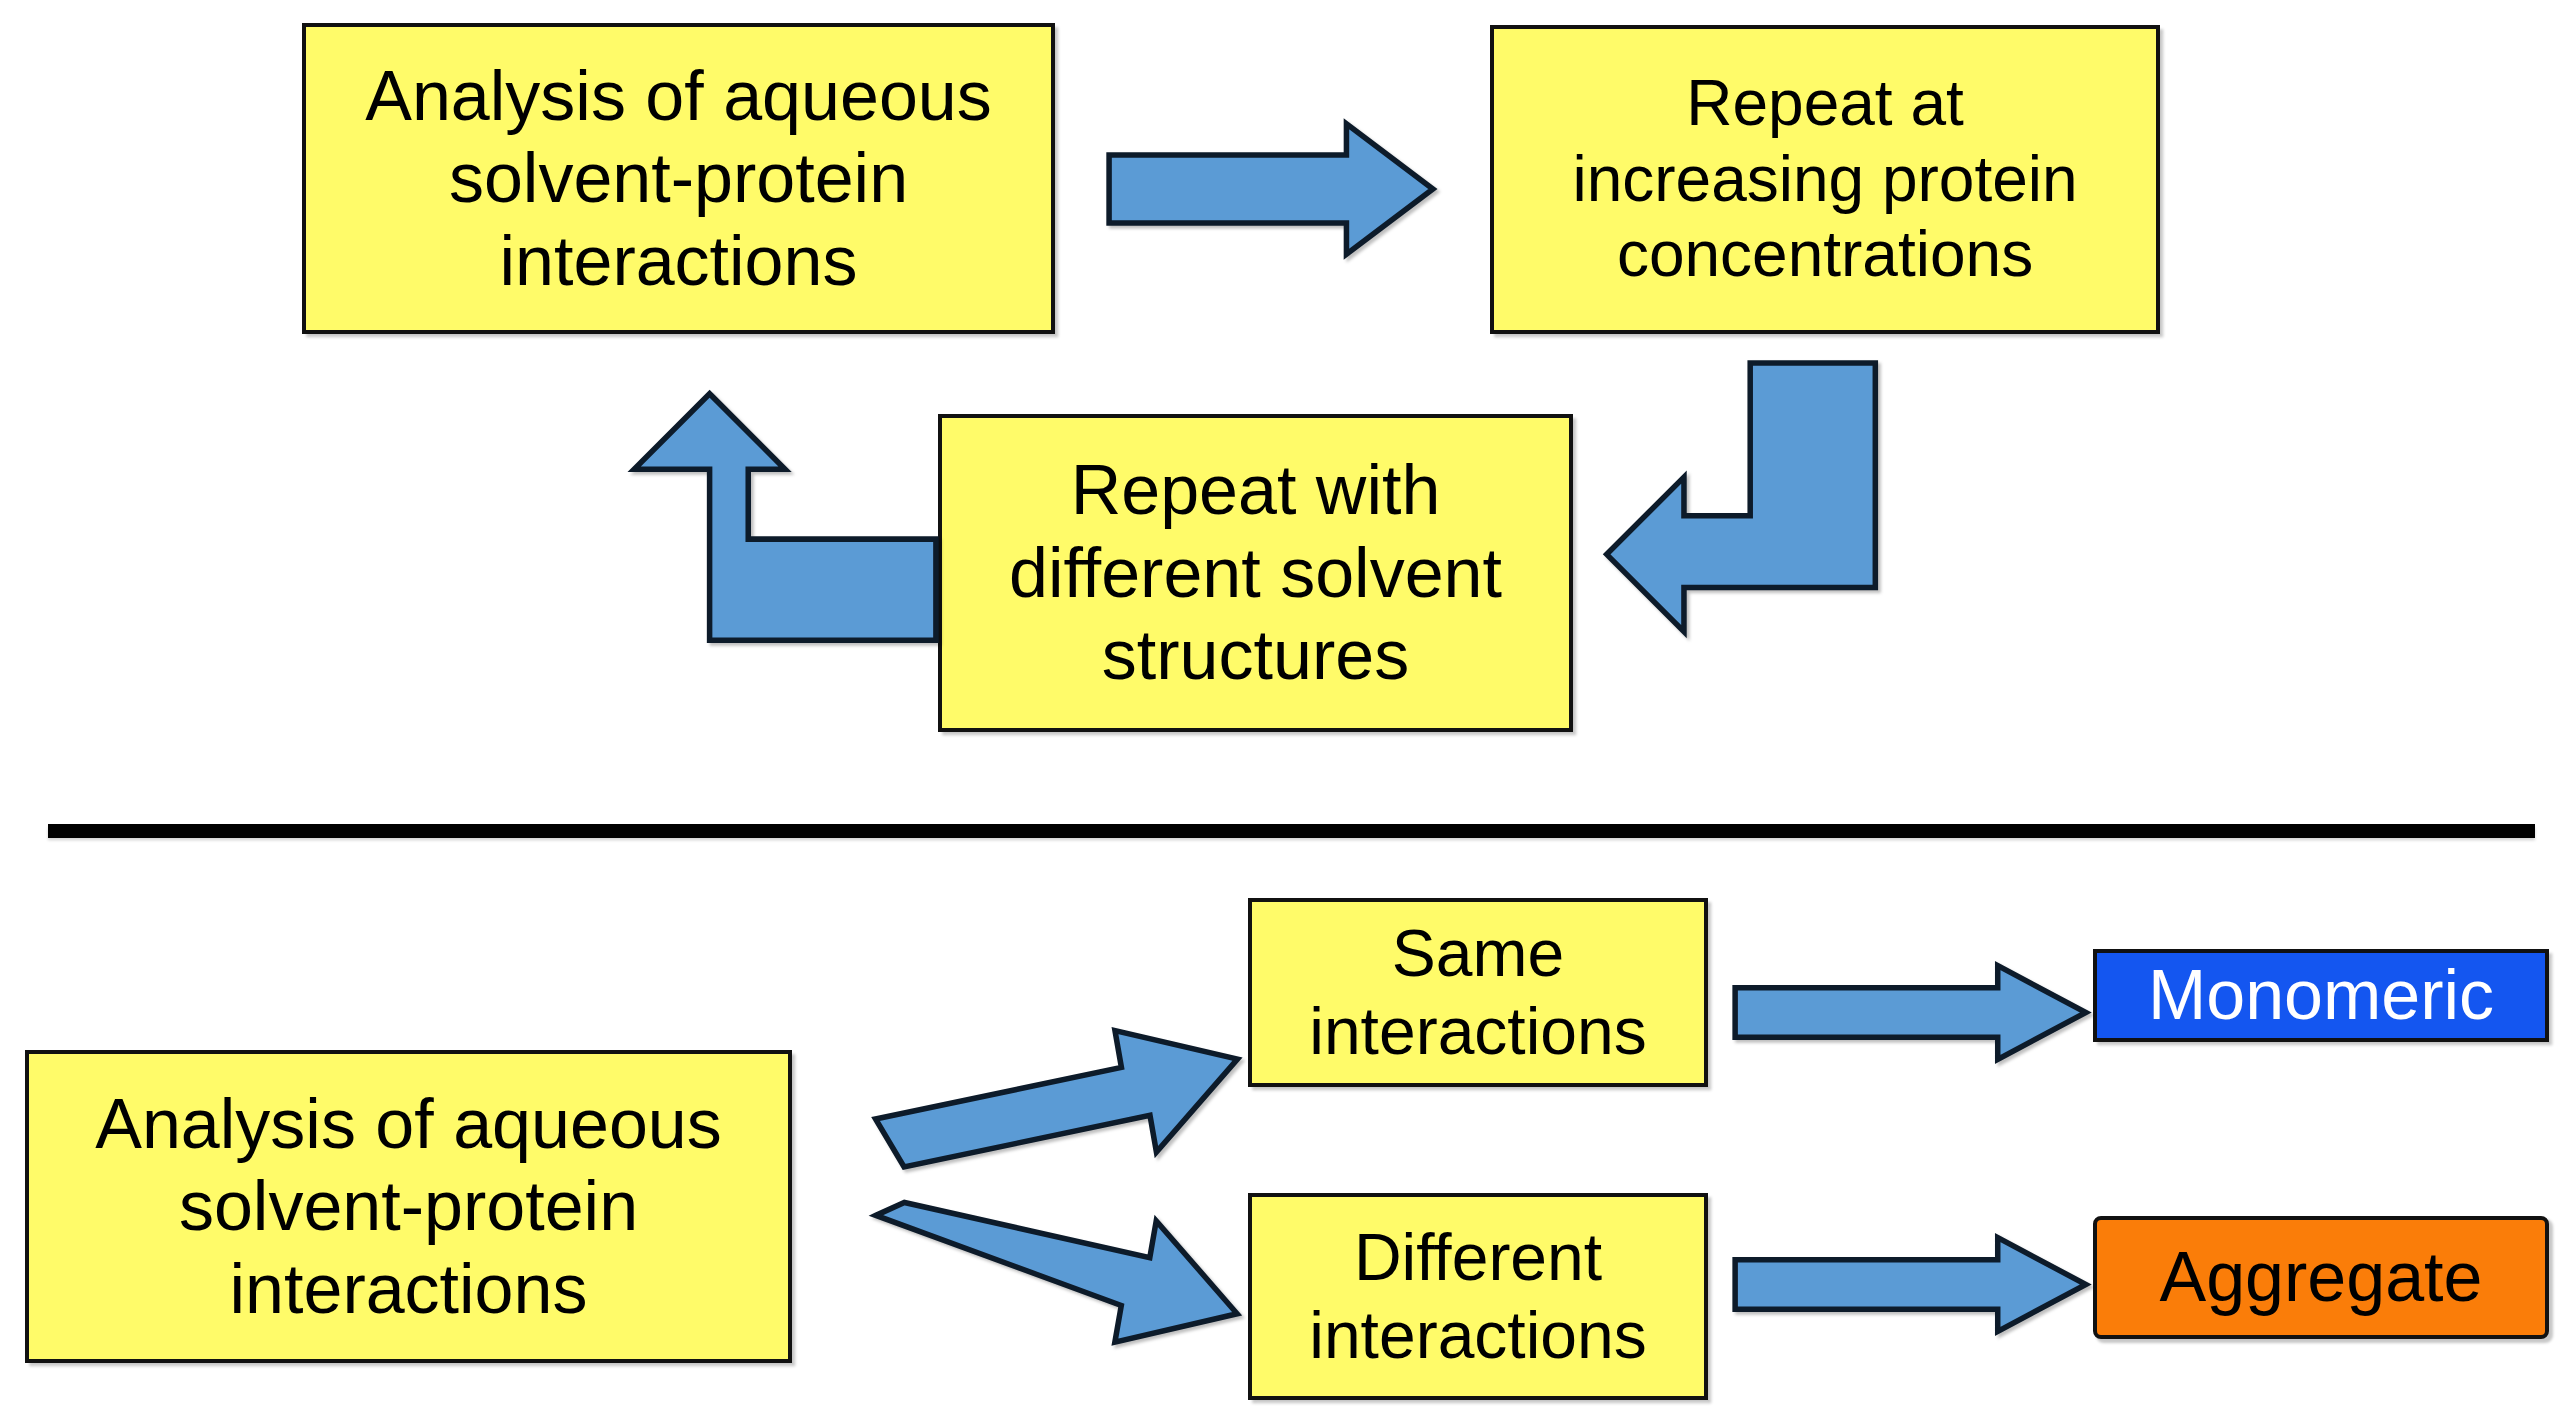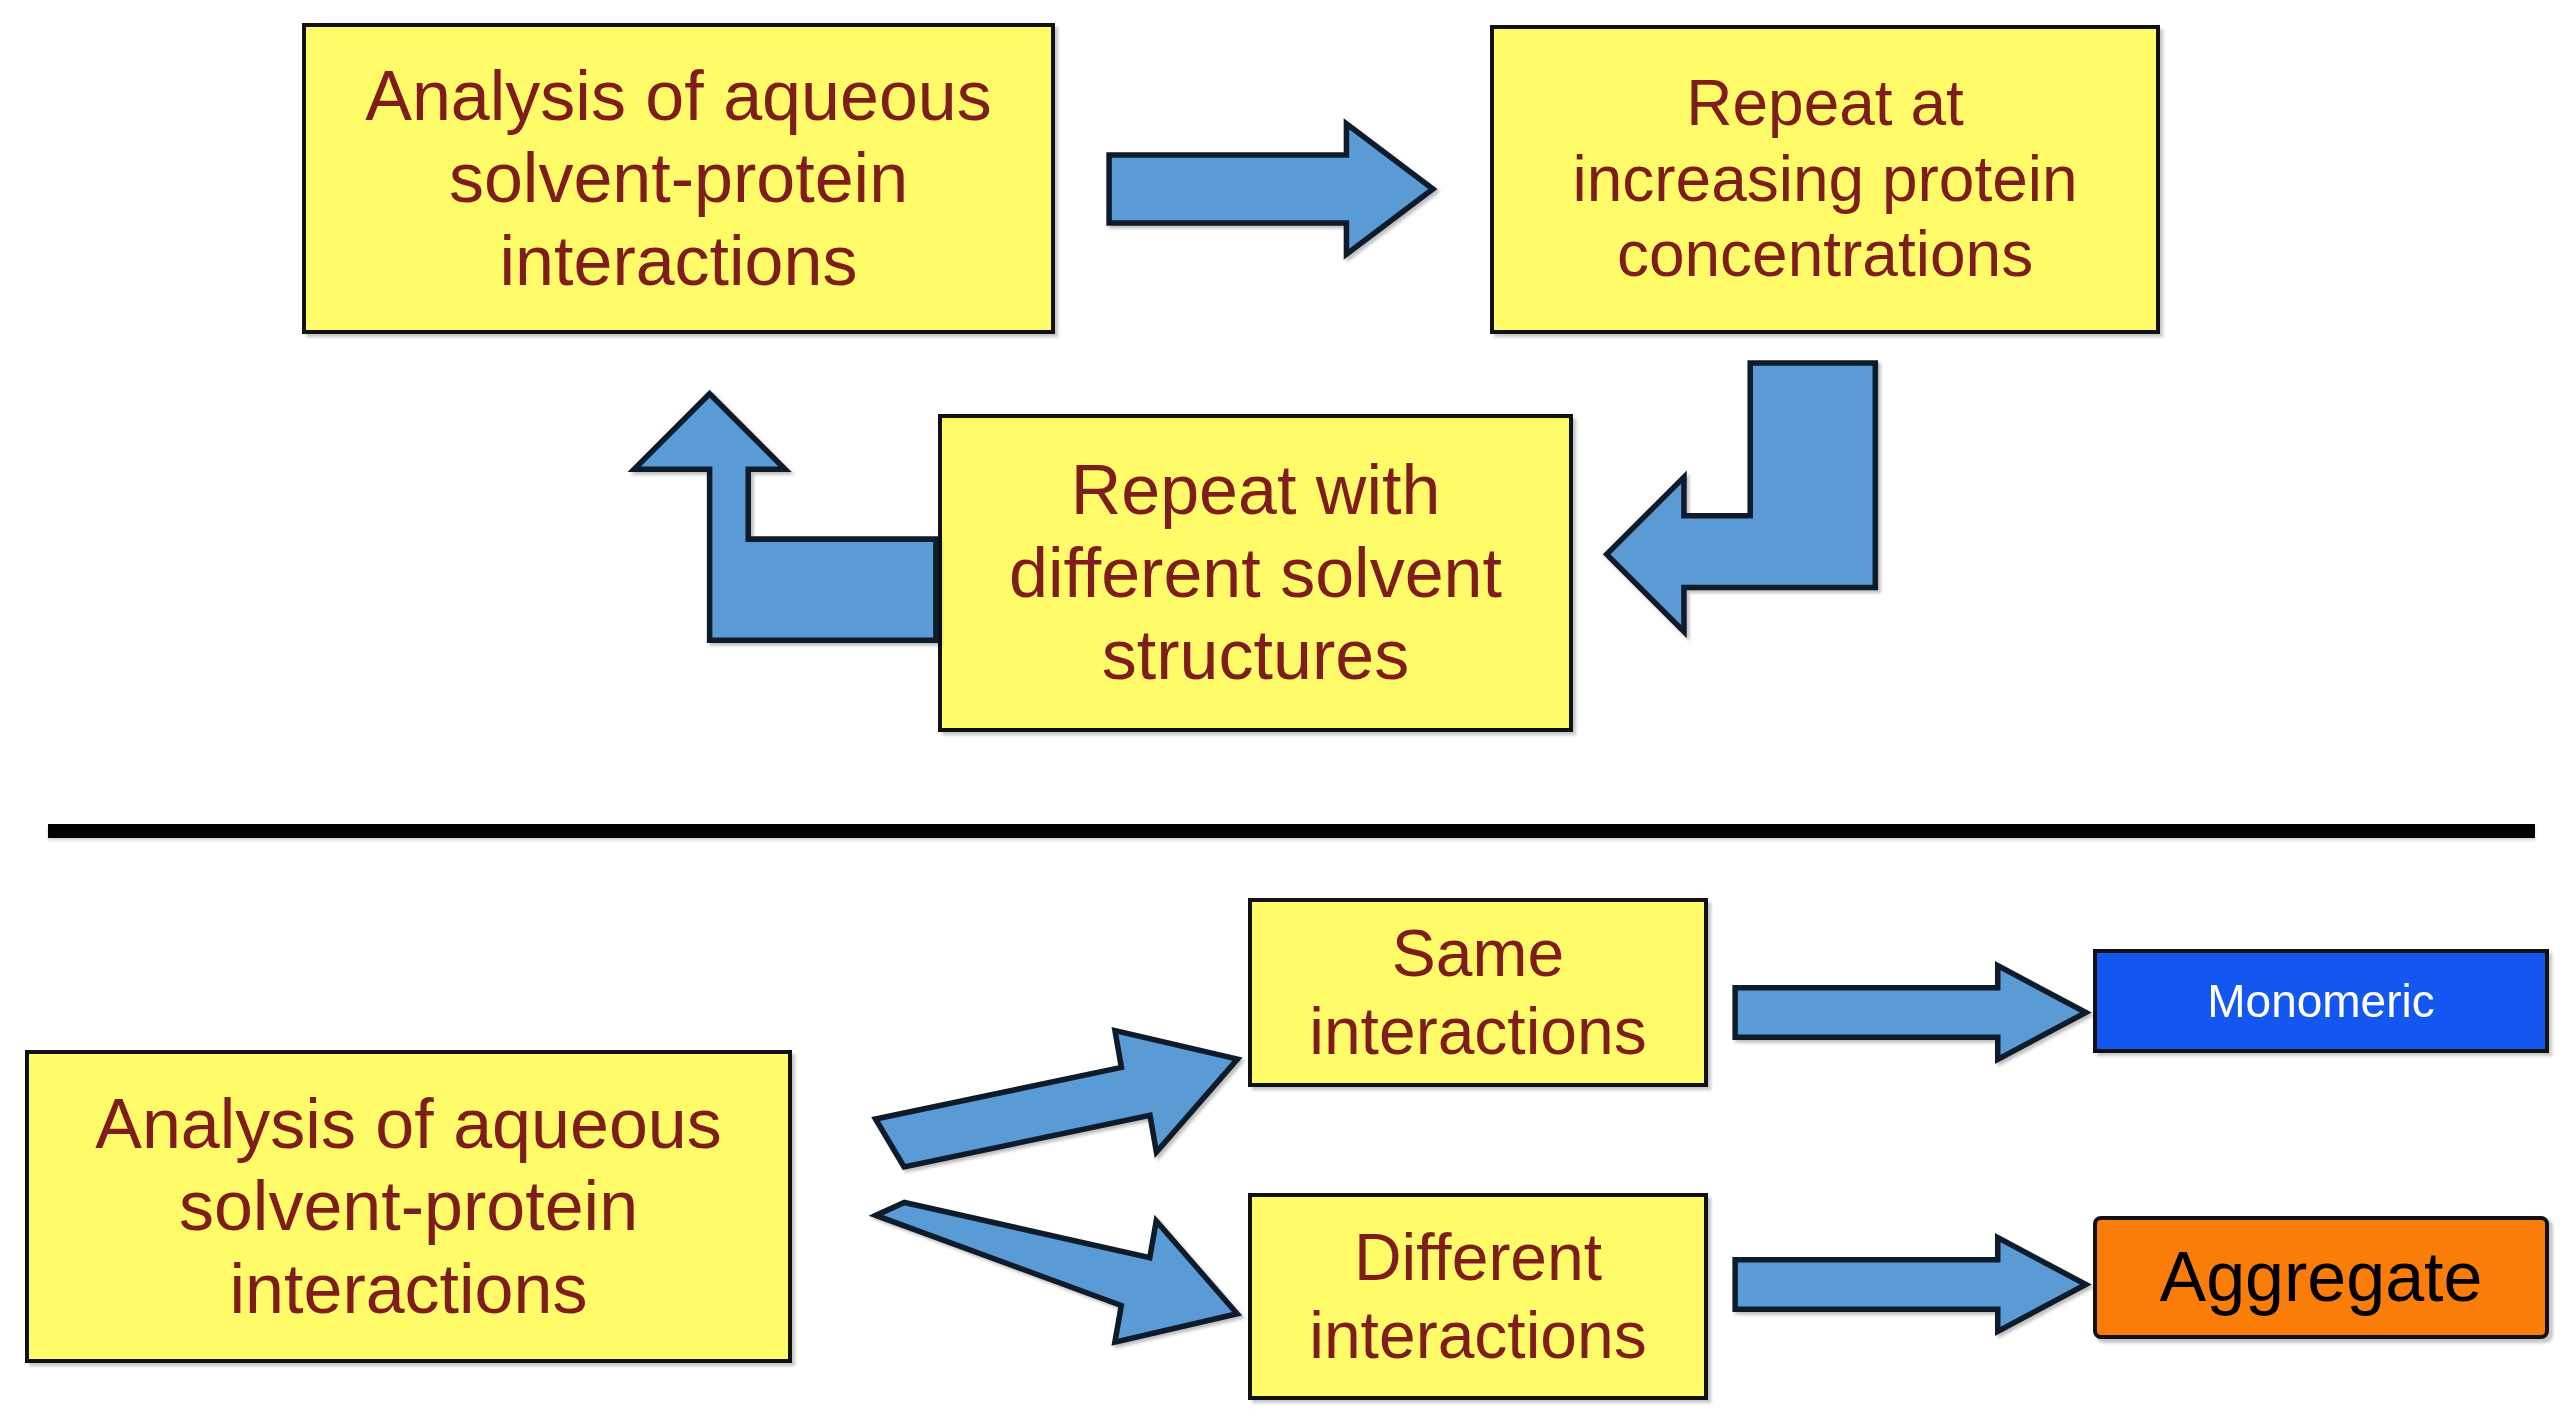--- a/index.html
+++ b/index.html
@@ -25,21 +25,21 @@
     display: flex;
     align-items: center;
     justify-content: center;
     text-align: center;
     line-height: 1.18;
     white-space: pre-line;
     box-shadow: 3.7px 3.7px 2.8px rgba(0,0,0,0.22);
   }
   .box-yellow {
     background: #FFFB69;
-    color: #7f1d1d;
+    color: #000000;
   }
   .box-blue {
     background: #1456F0;
     color: #FFFFFF;
   }
   .box-orange {
     background: #FA7D09;
     color: #000000;
     border-radius: 8px;
   }
@@ -73,21 +73,21 @@
   }
 
   
   #box-analysis-top   { left: 302px;  top: 23px;   width: 753px;  height: 311px; font-size: 70px; }
   #box-repeat-conc    { left: 1490px; top: 25px;   width: 670px;  height: 309px; font-size: 64px; }
   #box-repeat-solvent { left: 938px; top: 414px;  width: 635px;  height: 318px; font-size: 70px; align-items: center; }
 
   #box-analysis-bottom{ left: 25px;   top: 1050px; width: 767px;  height: 313px; font-size: 70px; }
   #box-same           { left: 1248px; top: 898px;  width: 460px;  height: 189px; font-size: 66px; }
   #box-different      { left: 1248px; top: 1193px; width: 460px;  height: 207px; font-size: 66px; justify-content: flex-end; }
-  #box-monomeric      { left: 2093px; top: 949px; width: 456px;  height: 104px; font-size: 46px; }
+  #box-monomeric      { left: 2093px; top: 949px; width: 456px;  height: 93px; font-size: 70px; }
   #box-aggregate      { left: 2093px; top: 1216px; width: 456px;  height: 123px; font-size: 70px; }
 
   #divider-rule { left: 48px; top: 824px; width: 2487px; height: 14px; }
 
   #arrow-right-top    { left: 1105px; top: 120px;  width: 332px;  height: 138px; }
   #arrow-elbow-down   { left: 1603px; top: 359px;  width: 276px;  height: 295px; }
   #arrow-elbow-up     { left: 608px;  top: 368px;  width: 332px;  height: 276px; }
   #arrow-branch-up    { left: 870px;  top: 990px; width: 373px;  height: 212px; }
   #arrow-branch-down  { left: 870px;  top: 1197px; width: 373px;  height: 216px; }
   #arrow-to-monomeric { left: 1731px; top: 962px; width: 359px;  height: 101px; }

